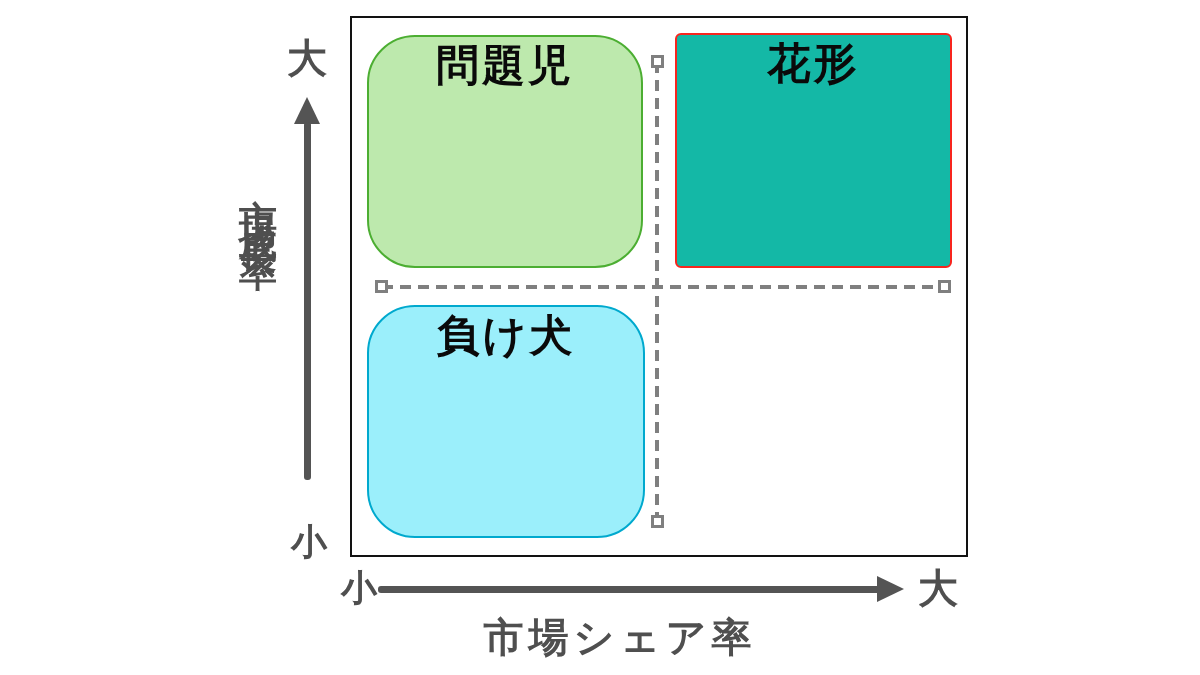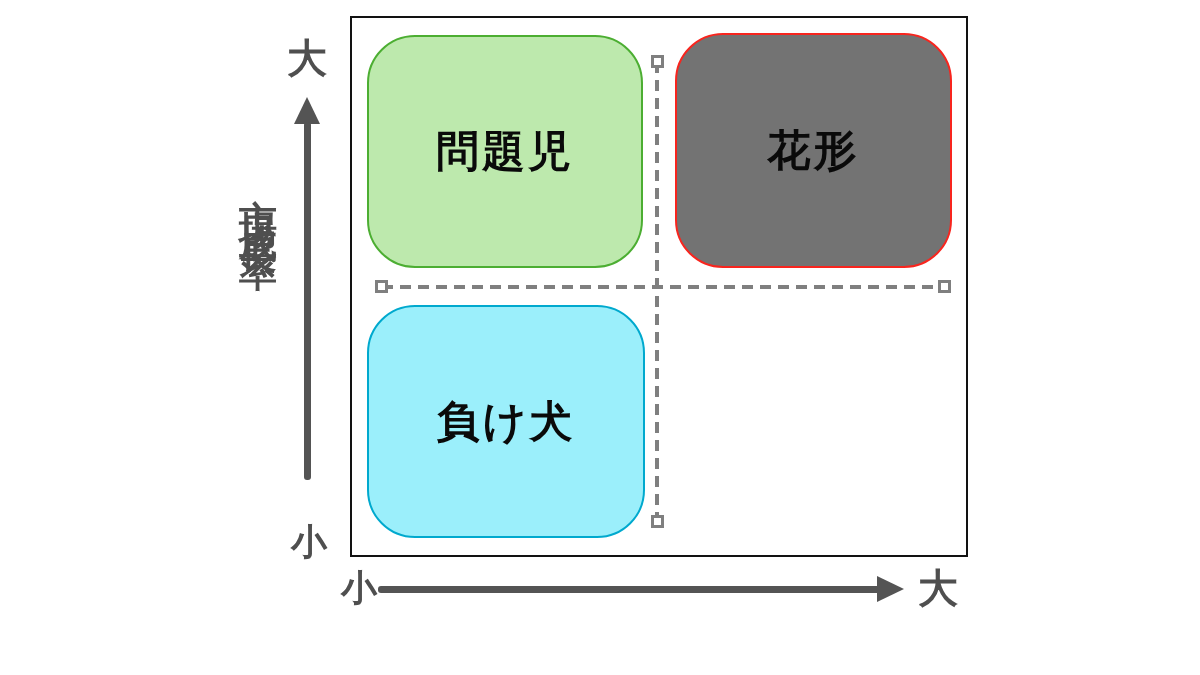--- a/index.html
+++ b/index.html
@@ -17,21 +17,21 @@
     width: 618px; height: 541px;
     border: 2.5px solid #121212;
     background: #ffffff;
   }
 
   
   .quad {
     position: absolute;
     border: 2.5px solid;
     border-radius: 48px;
-    display: flex; align-items: center; justify-content: center;
+    display: flex; justify-content: center;
   }
   .q-tl { left: 15px;  top: 17px;  width: 276px; height: 233px; }
   .q-tr { left: 323px; top: 15px;  width: 277px; height: 235px; }
   .q-bl { left: 15px;  top: 287px; width: 278px; height: 233px; }
   .q-br { left: 323px; top: 287px; width: 277px; height: 232px; }
   .quad-label {
     font-size: 43px; font-weight: bold; color: #0a0a0a;
     letter-spacing: 3px; white-space: nowrap;
   }
 
@@ -109,33 +109,34 @@
   <div class="y-arrow-head"></div>
   <div class="y-arrow-shaft"></div>
   <div class="y-title">市場成長率</div>
   <div class="axis-text y-min">小</div>
 
   <div class="chart">
 
     <div class="quad q-tl" style="background: rgb(189, 233, 173); border-color: rgb(76, 174, 50);">
       <span class="quad-label">問題児</span>
     </div>
-    <div class="quad q-tr" style="background: #737373; border-color: rgb(248, 37, 30);">
+    <div class="quad q-tr" style="background: #14b8a6; border-color: rgb(248, 37, 30); border-radius: 6px;">
       <span class="quad-label">花形</span>
     </div>
     <div class="quad q-bl" style="background: rgb(155, 239, 251); border-color: rgb(0, 169, 206);">
       <span class="quad-label">負け犬</span>
     </div>
 
     <div class="divider-h"></div>
     <div class="divider-v"></div>
     <span class="handle handle-left"></span>
     <span class="handle handle-right"></span>
     <span class="handle handle-top"></span>
     <span class="handle handle-bot"></span>
   </div>
 
   <div class="axis-text x-min">小</div>
   <div class="x-arrow-shaft"></div>
   <div class="x-arrow-head"></div>
   <div class="axis-text x-max">大</div>
+  <div class="x-title">市場シェア率</div>
 
 </div>
 
 </body></html>

